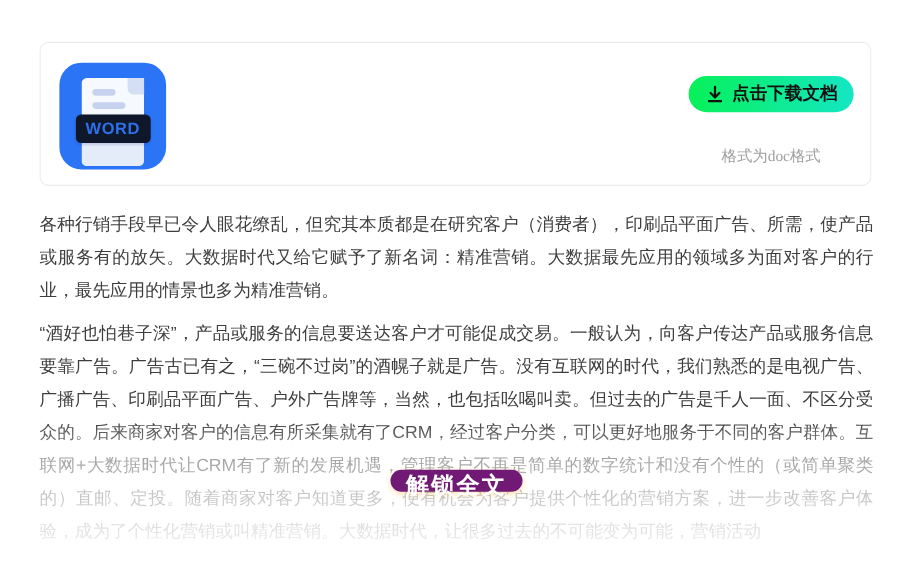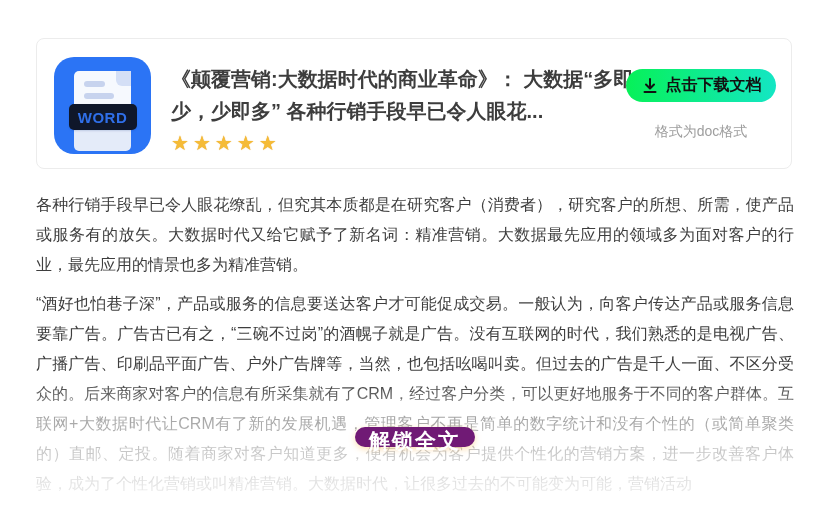--- a/index.html
+++ b/index.html
@@ -33,22 +33,22 @@
   .stars { margin-top:5px; font-size:20px; line-height:22px; color:#F5BB37;
     letter-spacing:4px; text-shadow:0 0 1px #E2A437; }
 
   .dl-btn { position:absolute; left:589px; top:30px; width:150px; height:33px;
     border:none; border-radius:23px; cursor:pointer;
     background:linear-gradient(90deg,#07F158,#14E6C4);
     display:flex; align-items:center; justify-content:center; gap:7px; }
   .dl-btn span { color:#111; font-size:16px; font-weight:600;
     font-family:"Liberation Sans","DejaVu Sans",sans-serif; }
   .dl-btn svg { display:block; }
-  .format-note { position:absolute; left:589px; top:84px; width:150px;
-    text-align:center; color:#9E9E9E; font-size:14px; }
+  .format-note { position:absolute; left:589px; top:94px; width:150px;
+    text-align:center; color:#9E9E9E; font-size:14px;font-family:Liberation Serif, serif; }
 
   
   .article { position:absolute; left:36px; top:190px; width:758px; }
   .article p { font-size:16px; line-height:30px; color:#3E3E3E;
     text-align:justify; text-justify:inter-ideograph; }
   .article p + p { margin-top:9px; }
 
   
   .fade-overlay { position:absolute; left:0; top:383px; width:840px; height:137px;
     pointer-events:none;
@@ -77,41 +77,37 @@
       <div class="sheet">
         <div class="line line1"></div>
         <div class="line line2"></div>
       </div>
       <div class="fold"></div>
       <div class="banner">
         <span>WORD</span>
       </div>
     </div>
 
-    <div class="doc-info">
-      <div class="doc-title">《颠覆营销:大数据时代的商业革命》： 大数据“多即少，少即多” 各种行销手段早已令人眼花...</div>
-      <div class="stars">★★★★★</div>
-    </div>
 
     <button class="dl-btn">
       <svg width="18" height="18" viewBox="0 0 18 18">
         <g stroke="#111" stroke-width="2" fill="none" stroke-linecap="round">
           <line x1="9" y1="2" x2="9" y2="11"></line>
           <polyline points="5,7.5 9,11.5 13,7.5" fill="none" stroke-linejoin="round"></polyline>
           <line x1="3.5" y1="15" x2="14.5" y2="15"></line>
         </g>
       </svg>
       <span>点击下载文档</span>
     </button>
     <div class="format-note">格式为doc格式</div>
 
   </div>
 
   <div class="article">
-    <p>各种行销手段早已令人眼花缭乱，但究其本质都是在研究客户（消费者），研究客户的所想、所需，使产品或服务有的放矢。大数据时代又给它赋予了新名词：精准营销。大数据最先应用的领域多为面对客户的行业，最先应用的情景也多为精准营销。</p>
+    <p>各种行销手段早已令人眼花缭乱，但究其本质都是在研究客户（消费者），印刷品平面广告、所需，使产品或服务有的放矢。大数据时代又给它赋予了新名词：精准营销。大数据最先应用的领域多为面对客户的行业，最先应用的情景也多为精准营销。</p>
     <p>“酒好也怕巷子深”，产品或服务的信息要送达客户才可能促成交易。一般认为，向客户传达产品或服务信息要靠广告。广告古已有之，“三碗不过岗”的酒幌子就是广告。没有互联网的时代，我们熟悉的是电视广告、广播广告、印刷品平面广告、户外广告牌等，当然，也包括吆喝叫卖。但过去的广告是千人一面、不区分受众的。后来商家对客户的信息有所采集就有了CRM，经过客户分类，可以更好地服务于不同的客户群体。互联网+大数据时代让CRM有了新的发展机遇，管理客户不再是简单的数字统计和没有个性的（或简单聚类的）直邮、定投。随着商家对客户知道更多，便有机会为客户提供个性化的营销方案，进一步改善客户体验，成为了个性化营销或叫精准营销。大数据时代，让很多过去的不可能变为可能，营销活动</p>
   </div>
 
   <div class="fade-overlay"></div>
 
   <button class="unlock-btn">解锁全文</button>
 
 </div>
 
 </body></html>

